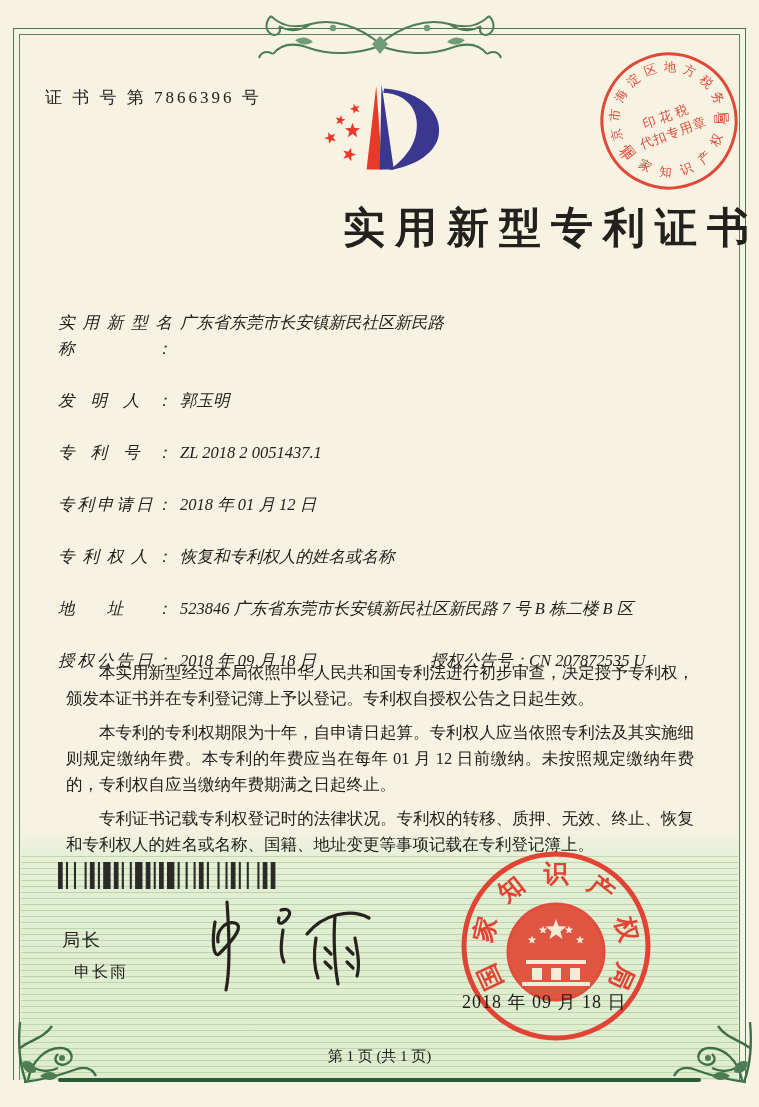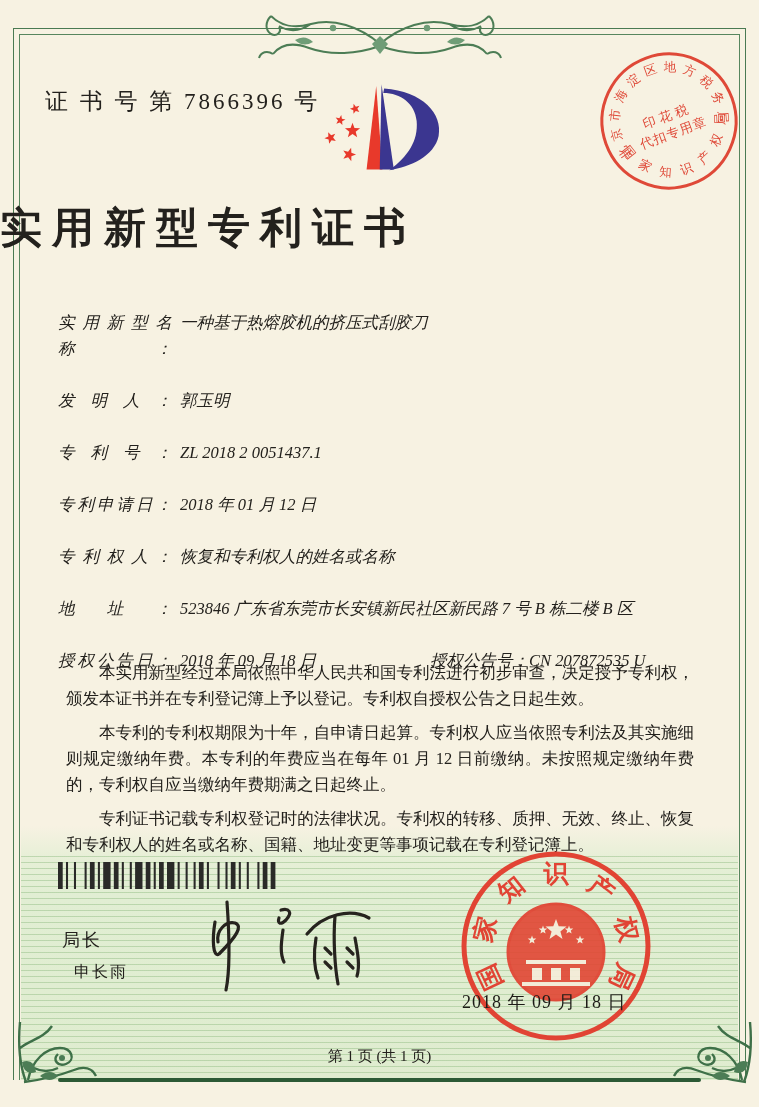--- a/index.html
+++ b/index.html
@@ -19,25 +19,25 @@
   
   .band{position:absolute; left:21px; right:21px; top:826px; height:254px; z-index:1;
     background:linear-gradient(to bottom, rgba(224,238,210,0) 0px, rgba(224,238,210,.75) 34px, #e1eed3 70px, #dfeccf 100%);}
   .band-lines{position:absolute; left:0; right:0; top:30px; bottom:0; opacity:.55;
     background:repeating-linear-gradient(to bottom, rgba(148,190,134,.9) 0 1px, rgba(148,190,134,0) 1px 6px);}
   
   .orn-top{position:absolute; left:229px; top:6px; z-index:3;}
   .orn-bl{position:absolute; left:14px; top:1018px; z-index:3;}
   .orn-br{position:absolute; left:672px; top:1018px; z-index:3; transform:scaleX(-1);}
   
-  .cert-no{position:absolute; left:45px; top:86px; font-size:23px; letter-spacing:3px; z-index:4;}
+  .cert-no{position:absolute; left:45px; top:86px; font-size:17px; letter-spacing:3px; z-index:4;}
   .logo{position:absolute; left:312px; top:64px; z-index:4;}
   .tax-stamp{position:absolute; left:594px; top:46px; width:150px; height:150px;
     transform:rotate(-20deg); z-index:5; opacity:.92;}
-  .title{position:absolute; left:0; right:0; top:200px; text-align:left;
+  .title{position:absolute; left:0; right:0; top:200px; text-align:right;
     font-size:42px; font-weight:bold; letter-spacing:10px; z-index:4;}
   
   .fields{position:absolute; left:58px; right:56px; top:310px; z-index:4; font-size:16.5px;}
   .field-row{display:flex; margin-bottom:26px; line-height:26px; position:relative;font-style:italic;}
   .f-label{width:114px; flex:0 0 114px; text-align:justify; text-align-last:justify;}
   .f-value{flex:1; margin-left:8px; max-width:528px;}
   .grant-row{margin-bottom:0;align-items:center;}
   .grant-right{position:absolute; left:372px; top:0; white-space:nowrap;}
   
   .paras{position:absolute; left:58px; right:57px; top:652px; z-index:4;
@@ -150,21 +150,21 @@
       <text transform="translate(95.7,121.6) rotate(-24.0)" text-anchor="middle" dominant-baseline="central" font-size="12.5" fill="#dd3b2a" font-family="&quot;Liberation Serif&quot;,&quot;DejaVu Serif&quot;,serif">产</text>
       <text transform="translate(112.9,109.1) rotate(-48.0)" text-anchor="middle" dominant-baseline="central" font-size="12.5" fill="#dd3b2a" font-family="&quot;Liberation Serif&quot;,&quot;DejaVu Serif&quot;,serif">权</text>
       <text transform="translate(123.5,90.8) rotate(-72.0)" text-anchor="middle" dominant-baseline="central" font-size="12.5" fill="#dd3b2a" font-family="&quot;Liberation Serif&quot;,&quot;DejaVu Serif&quot;,serif">局</text>
     </svg>
 
   <div class="title">实用新型专利证书</div>
 
   <div class="fields">
     <div class="field-row">
       <span class="f-label">实用新型名称：</span>
-      <span class="f-value">一种基于热熔胶机的挤压式刮胶刀</span>
+      <span class="f-value">广东省东莞市长安镇新民社区新民路</span>
     </div>
     <div class="field-row">
       <span class="f-label">发明人：</span>
       <span class="f-value">郭玉明</span>
     </div>
     <div class="field-row">
       <span class="f-label">专利号：</span>
       <span class="f-value">ZL 2018 2 0051437.1</span>
     </div>
     <div class="field-row">

